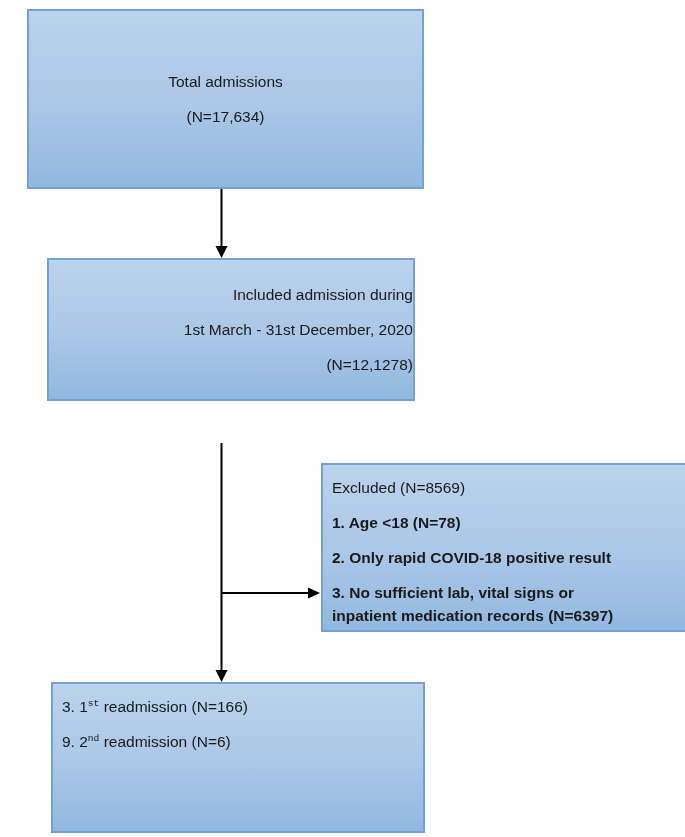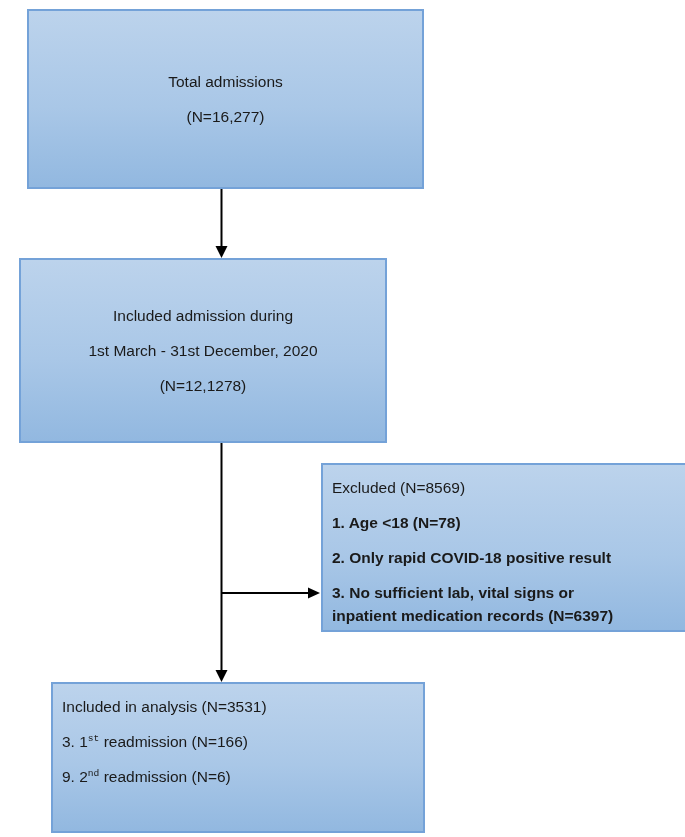--- a/index.html
+++ b/index.html
@@ -39,21 +39,21 @@
   }
   .box.listed .para {
     margin: 0 0 12px 0;
     line-height: 23px;
   }
   .box.listed .wrap-line {
     line-height: 23px;
     font-weight: bold;
   }
   #box-total     { left: 8px;   top: 9px;   width: 397px; height: 180px; }
-  #box-included  { left: 0;  top: 258px; width: 368px; height: 185px; }
+  #box-included  { left: 28px;  top: 258px; width: 368px; height: 143px; align-items: flex-end; }
   #box-excluded  { left: 302px; top: 463px; width: 379px; height: 169px; }
   #box-analysis  { left: 32px;  top: 682px; width: 374px; height: 151px; }
   sup {
     font-size: 0.62em;
     line-height: 0;
     vertical-align: super;
     font-family: Liberation Mono, monospace;
   }
   svg.arrows {
     position: absolute;
@@ -63,21 +63,21 @@
     pointer-events: none;
   }
 </style>
 </head>
 <body>
 
 <div class="canvas">
 
   <div class="box centered" id="box-total">
     <div>Total admissions</div>
-    <div>(N=16,277)</div>
+    <div>(N=17,634)</div>
   </div>
 
   <div class="box centered" id="box-included">
     <div>Included admission during</div>
     <div>1st March - 31st December, 2020</div>
     <div>(N=12,1278)</div>
   </div>
 
   <div class="box listed" id="box-excluded">
     <div class="para">Excluded (N=8569)</div>
@@ -87,21 +87,20 @@
     <div class="para">
       <div class="wrap-line">2. Only rapid COVID-18 positive result</div>
     </div>
     <div class="para">
       <div class="wrap-line">3. No sufficient lab, vital signs or</div>
       <div class="wrap-line">inpatient medication records (N=6397)</div>
     </div>
   </div>
 
   <div class="box listed" id="box-analysis">
-    <div class="para">Included in analysis (N=3531)</div>
     <div class="para"><span>3. 1</span><sup>st</sup><span> readmission (N=166)</span></div>
     <div class="para"><span>9. 2</span><sup>nd</sup><span> readmission (N=6)</span></div>
   </div>
 
   <svg class="arrows" viewBox="0 0 685 837" xmlns="http://www.w3.org/2000/svg">
 
     <line x1="202.5" y1="189" x2="202.5" y2="248" stroke="#000000" stroke-width="2"></line>
     <polygon points="196.5,246 208.5,246 202.5,258" fill="#000000"></polygon>
 
     <line x1="202.5" y1="443" x2="202.5" y2="672" stroke="#000000" stroke-width="2"></line>

